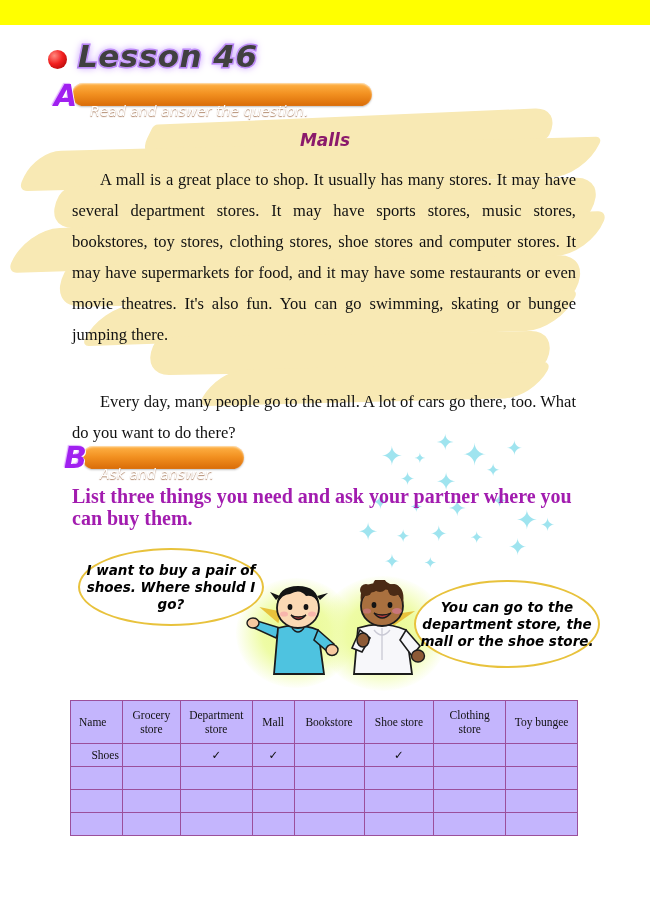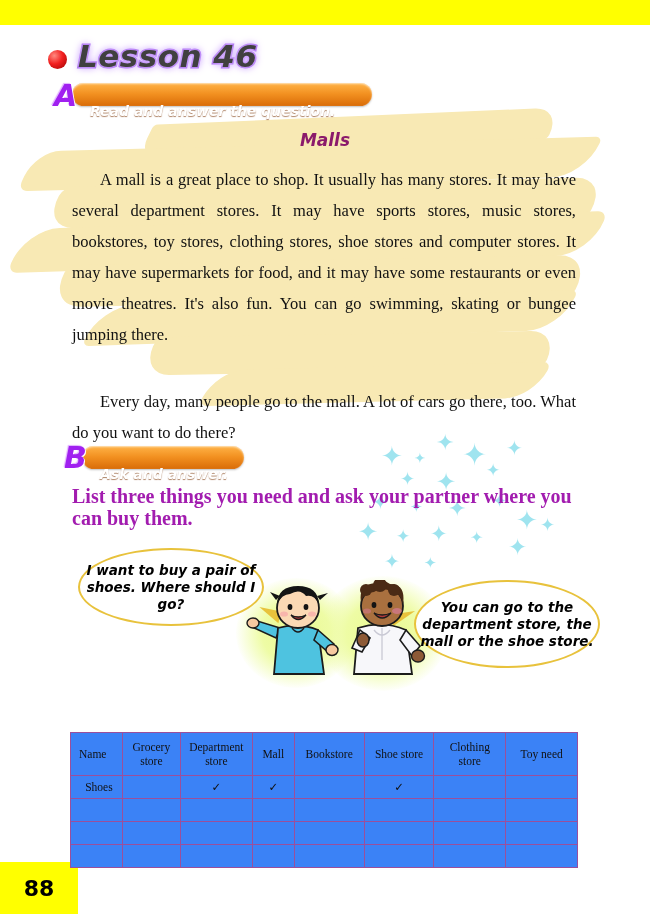--- a/index.html
+++ b/index.html
@@ -82,21 +82,21 @@
     position: absolute;
     height: 23px;
     border-radius: 12px;
     background: linear-gradient(180deg, #ffb347 0%, #f29020 48%, #d96c08 100%);
     box-shadow: inset 0 1px 2px rgba(255,255,255,0.65), 0 1px 2px rgba(0,0,0,0.25);
     z-index: 2;
     display: flex; align-items: center;
   }
   .section-pill span {
     font-family: "DejaVu Sans", sans-serif;
-    font-weight: bold; font-style: italic;
+    font-weight: normal; font-style: italic;
     font-size: 14px; color: #ffffff;
     padding-left: 18px; white-space: nowrap;
     text-shadow: 0 1px 1px rgba(120,50,0,0.6);
     margin-top: 32px;
   }
   #badge-a { left: 54px; top: 78px; }
   #pill-a  { left: 72px; top: 83px; width: 300px; }
   #badge-b { left: 64px; top: 440px; }
   #pill-b  { left: 82px; top: 446px; width: 162px; text-align: right; }
 
@@ -185,39 +185,38 @@
   .kid { position: absolute; z-index: 4; }
   #kid-left  { left: 246px; top: 584px; }
   #kid-right { left: 330px; top: 580px; }
 
   
   .tbl-wrap { position: absolute; left: 70px; top: 700px; z-index: 3; }
   table.grid {
     border-collapse: collapse;
     width: 508px;
     font-family: "Liberation Serif", serif;
-    background: #3b82f6;
-    margin-top: 32px;
+    background: #c4b5fd;
   }
   table.grid th, table.grid td {
     border: 1.3px solid #9b4f9b;
     height: 23px;
     font-weight: normal;
     font-size: 11.5px;
     color: #111111;
     padding: 1px 3px;
   }
   table.grid thead th {
     height: 43px;
     text-align: center;
     line-height: 14px;
   }
   table.grid thead th.left-col { text-align: left; padding-left: 8px; }
   table.grid tbody td { text-align: center; }
-  table.grid tbody td.left-col { text-align: center; padding-left: 8px; }
+  table.grid tbody td.left-col { text-align: right; padding-left: 8px; }
   .check { font-size: 13px; color: #222222; }
 
   
   .pagenum {
     position: absolute; left: 0; top: 862px;
     width: 78px; height: 52px;
     background: #ffff00;
     display: flex; align-items: center; justify-content: center;
     font-family: "DejaVu Sans", sans-serif;
     font-weight: bold; font-size: 22px; color: #000000;
@@ -353,21 +352,21 @@
     <table class="grid">
       <thead>
         <tr>
           <th class="left-col" style="width:52px">Name</th>
           <th style="width:58px">Grocery store</th>
           <th style="width:72px">Department store</th>
           <th style="width:42px">Mall</th>
           <th style="width:70px">Bookstore</th>
           <th style="width:70px">Shoe store</th>
           <th style="width:72px">Clothing store</th>
-          <th style="width:72px">Toy need</th>
+          <th style="width:72px">Toy bungee</th>
         </tr>
       </thead>
       <tbody>
         <tr>
           <td class="left-col">Shoes</td>
           <td class="check"></td>
           <td class="check">✓</td>
           <td class="check">✓</td>
           <td class="check"></td>
           <td class="check">✓</td>
@@ -401,15 +400,14 @@
           <td class="check"></td>
           <td class="check"></td>
           <td class="check"></td>
           <td class="check"></td>
           <td class="check"></td>
         </tr>
       </tbody>
     </table>
   </div>
 
-  <div class="pagenum">88</div>
 
 </div>
 
 </body></html>

